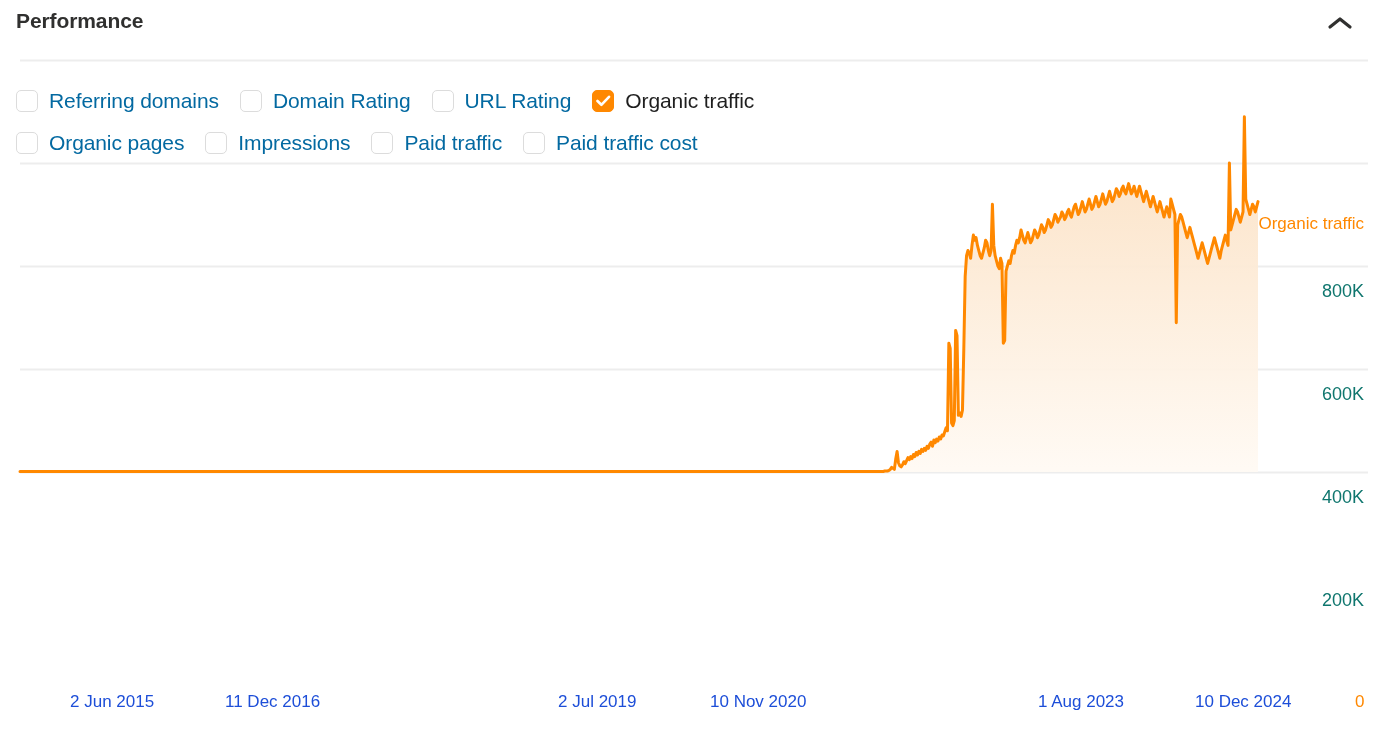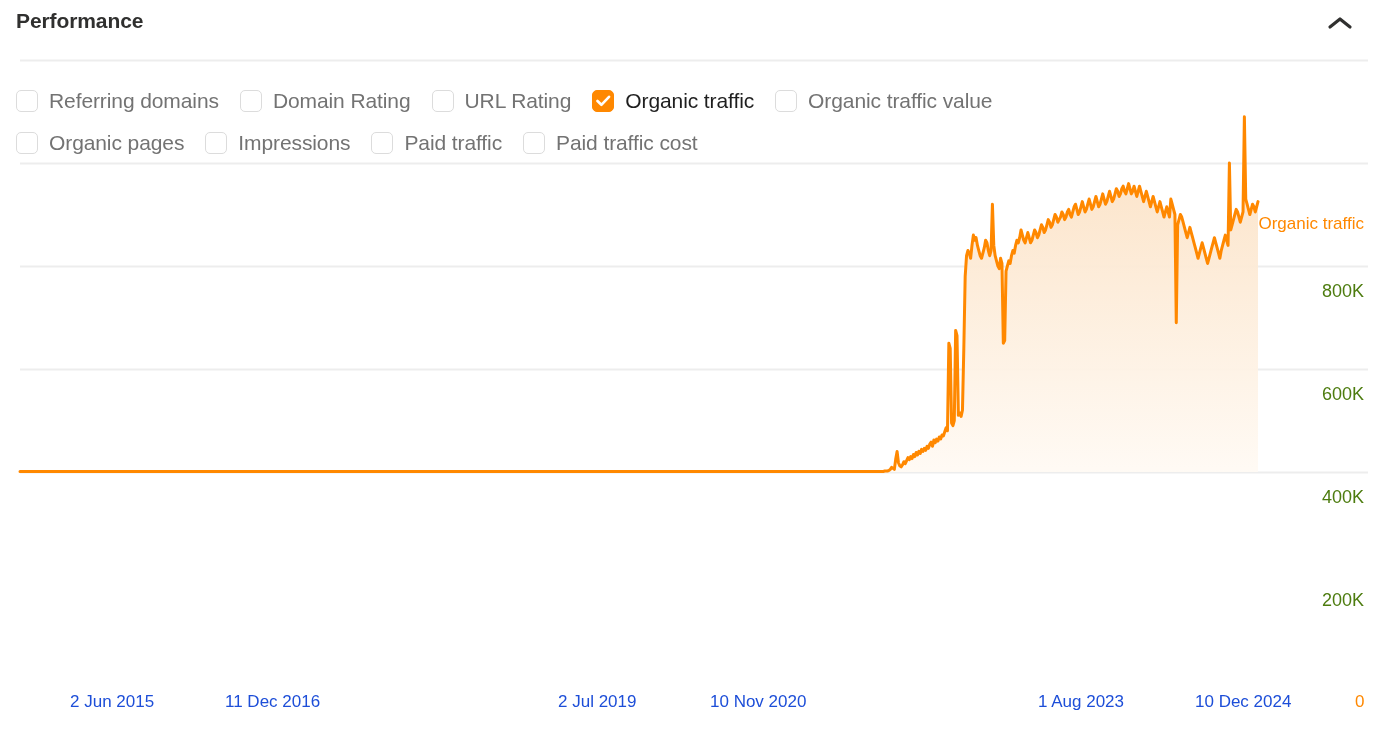--- a/index.html
+++ b/index.html
@@ -89,21 +89,21 @@
   .cbox.on {
     background: #ff8800;
     border: 1.6px solid #ff8800;
     display: flex;
     align-items: center;
     justify-content: center;
   }
   .cbox.on svg { display: block; }
   .metric-label {
     font-size: 21px;
-    color: #737373;
+    color: #0369a1;
     letter-spacing: -0.1px;
   }
   .metric.checked .metric-label {
     color: #1f1f1f;
   }
 
   
   .chart {
     position: absolute;
     left: 0;
@@ -124,21 +124,21 @@
     top: 0;
     width: 1386px;
     height: 534px;
   }
   .plot svg { display: block; }
 
   .ylabel {
     position: absolute;
     right: 22px;
     font-size: 18px;
-    color: #4d7c0f;
+    color: #0f766e;
     text-align: right;
   }
   .xlabel {
     position: absolute;
     top: 692px;
     font-size: 17px;
     color: #1d4ed8;
     white-space: nowrap;
   }
   .xlabel.zero {
@@ -173,24 +173,20 @@
           <span class="cbox off"></span>
           <span class="metric-label">URL Rating</span>
         </div>
         <div class="metric checked">
           <span class="cbox on">
             <svg width="15" height="12" viewBox="0 0 15 12">
               <path d="M1.5 6 L5.4 9.8 L13 1.8" fill="none" stroke="#ffffff" stroke-width="2.6" stroke-linecap="round" stroke-linejoin="round"></path>
             </svg>
           </span>
           <span class="metric-label">Organic traffic</span>
-        </div>
-        <div class="metric">
-          <span class="cbox off"></span>
-          <span class="metric-label">Organic traffic value</span>
         </div>
       </div>
       <div class="metrics-row">
         <div class="metric">
           <span class="cbox off"></span>
           <span class="metric-label">Organic pages</span>
         </div>
         <div class="metric">
           <span class="cbox off"></span>
           <span class="metric-label">Impressions</span>

